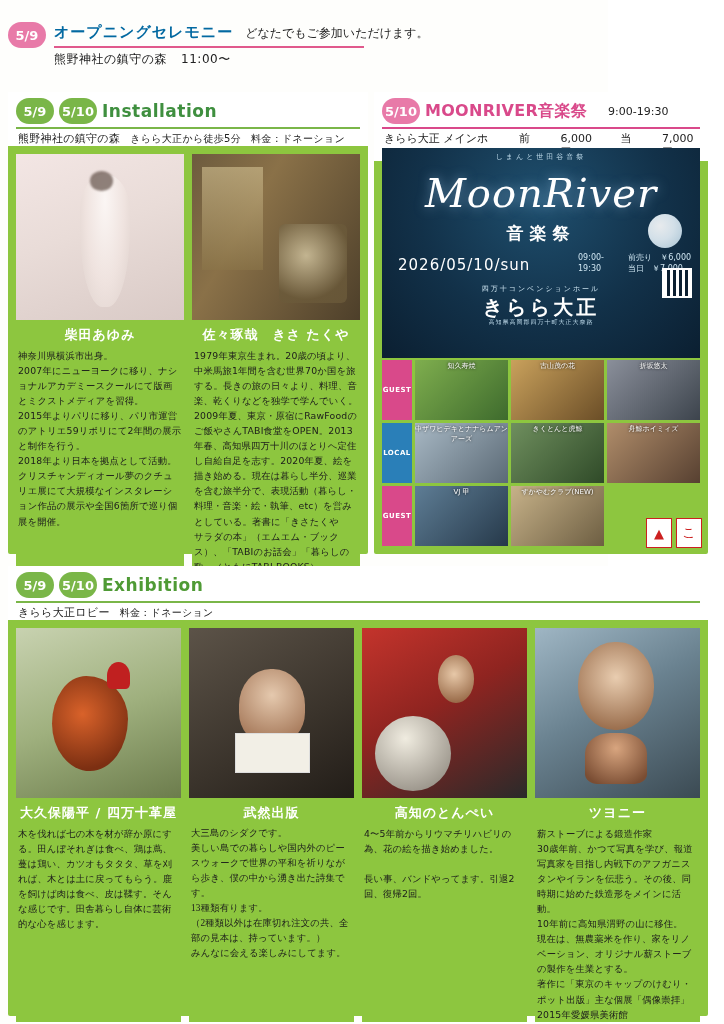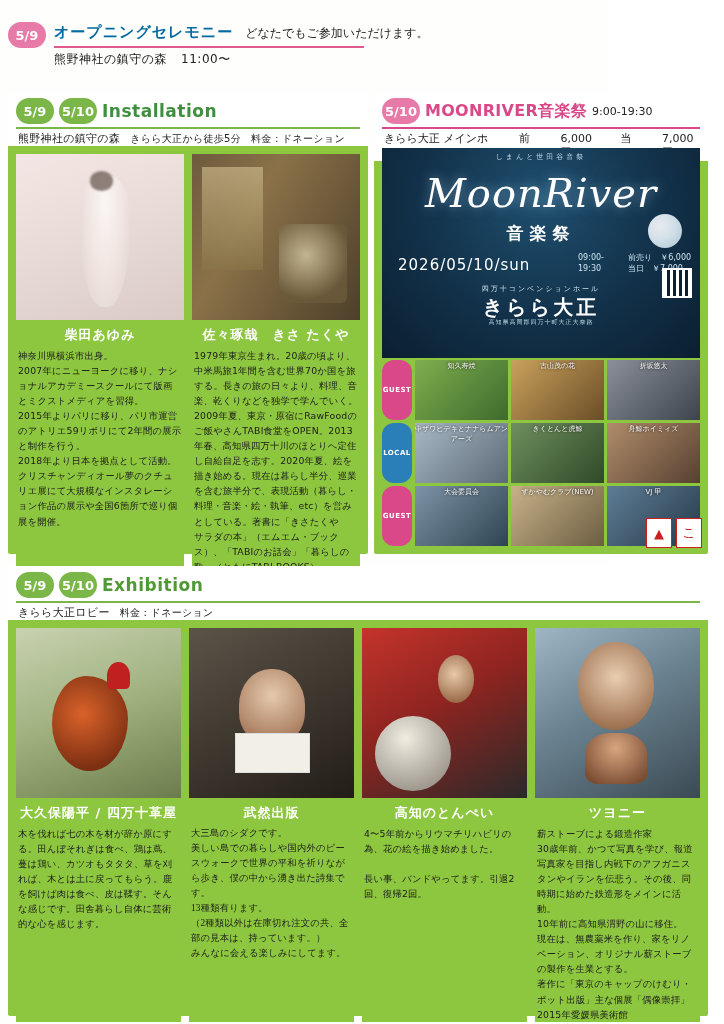--- a/index.html
+++ b/index.html
@@ -127,21 +127,21 @@
 
   
   .head-title-pink {
     font-size: 16px;
     font-weight: bold;
     color: #d9498a;
     letter-spacing: 0.3px;
   }
   .head-rule-pink { height: 2px; background: #d9498a; margin: 3px 0 2px 0; }
   .head-time {
-    font-size: 11px; color: #222; margin-left: 0; font-weight: normal;
+    font-size: 11px; color: #222; margin-left: 16px; font-weight: normal;
   }
   .head-sub-pink {
     font-size: 11px; color: #222; display: flex; align-items: baseline; gap: 10px;
     padding-left: 2px;
   }
   .price { font-size: 11px; margin-left: 12px; }
 
   
   .cards { display: flex; gap: 8px; padding: 8px; }
   .card {
@@ -272,21 +272,20 @@
     position:absolute; left:8px; top:268px; width:318px; height:186px;
     display:grid;
     grid-template-columns: 30px 1fr 1fr 1fr;
     grid-template-rows: repeat(3, 1fr);
     gap:3px;
   }
   .g-tag {
     display:flex; align-items:center; justify-content:center;
     background:#d9498a; color:#fff; font-size:7px; font-weight:bold;
     letter-spacing:0.5px;
-    border-radius:12px;
   }
   .g-tag.local { background:#2a7fb8; }
   .g-cell {
     position:relative; overflow:hidden; background:#456;
   }
   .g-cap {
     position:absolute; top:1px; left:0; right:0; text-align:center;
     font-size:7px; color:#fff; text-shadow:0 0 3px #000;
   }
   .g1 { background: linear-gradient(135deg,#7fae4e,#3e6b2d); }
@@ -469,28 +468,25 @@
           <div class="g-cap">中ザワヒデキとナナらムアンアーズ</div>
         </div>
       <div class="g-cell g5">
           <div class="g-cap">きくとんと虎鯨</div>
         </div>
       <div class="g-cell g6">
           <div class="g-cap">舟鯨ホイミィズ</div>
         </div>
 
       <div class="g-tag">GUEST</div>
-      <div class="g-cell g7">
-          <div class="g-cap">大会委員会</div>
+      <div class="g-cell g9">
+          <div class="g-cap">VJ 甲</div>
         </div>
       <div class="g-cell g8">
           <div class="g-cap">すかやむクラブ(NEW)</div>
-        </div>
-      <div class="g-cell g9">
-          <div class="g-cap">VJ 甲</div>
         </div>
     </div>
 
     <div class="stamp">
       <div>▲</div>
       <div>こ</div>
     </div>
   </div>
 
   <div class="panel panel-exh">

